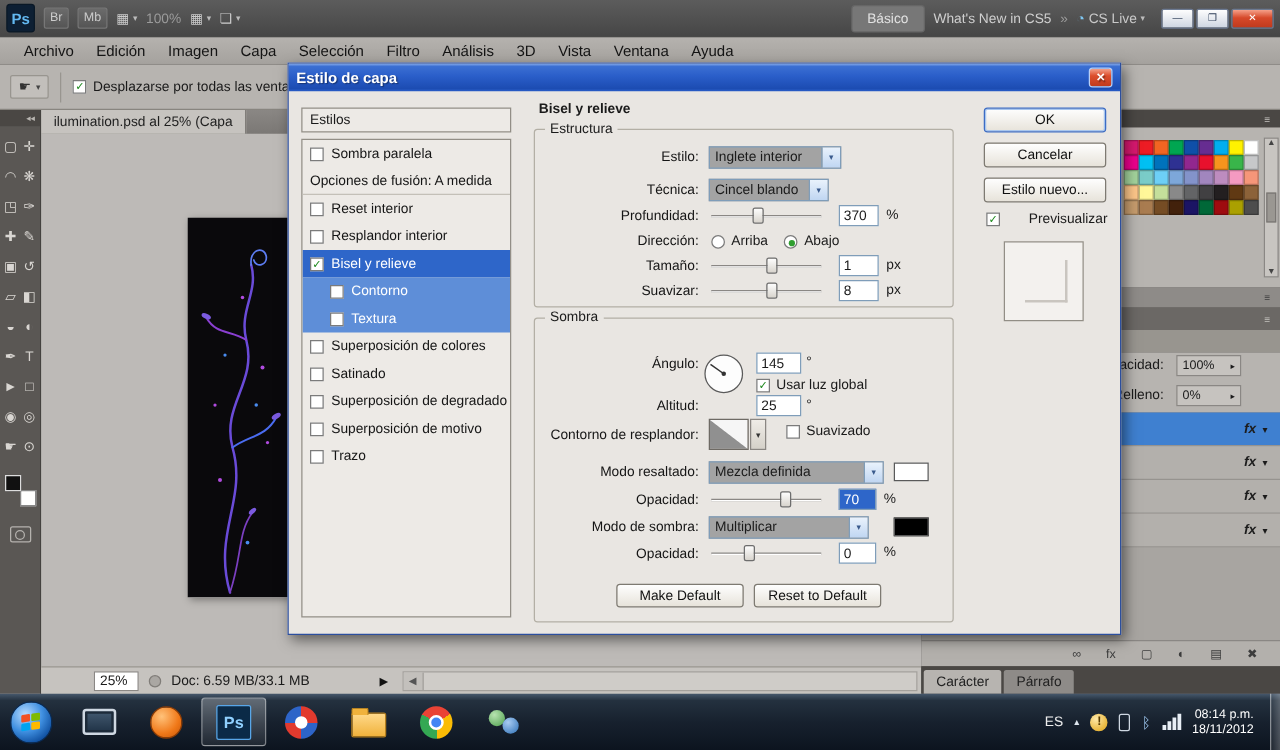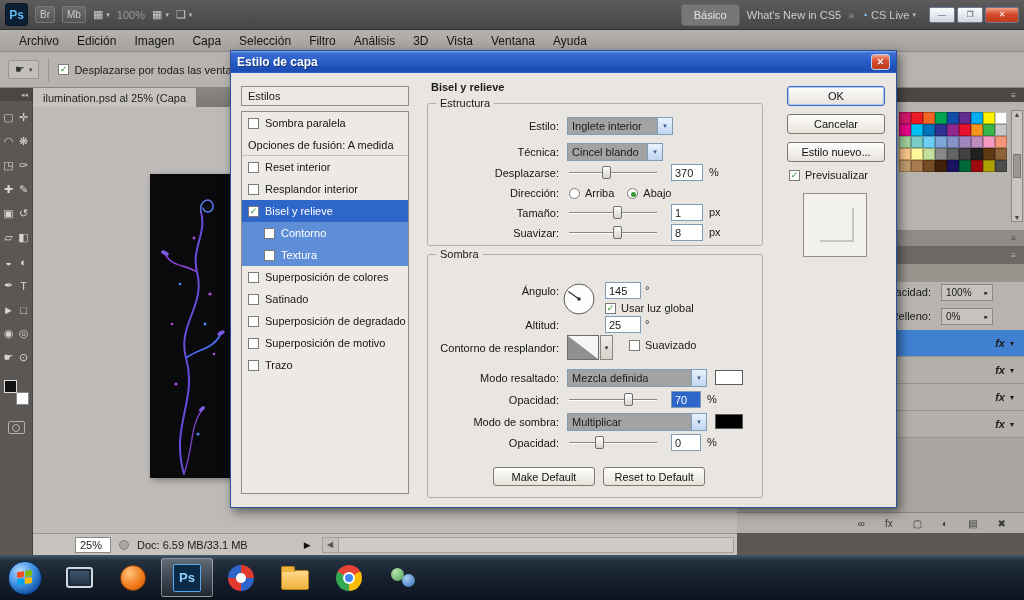--- a/index.html
+++ b/index.html
@@ -367,20 +367,24 @@
 
   </div>
   <div class="panel-icons">
     <span>∞</span>
       <span>fx</span>
       <span>▢</span>
       <span>◐</span>
       <span>▤</span>
       <span>✖</span>
   </div>
+  <div class="abs" style="left:0;top:445px;width:287px;height:22px;background:#4a4744;display:flex;align-items:flex-end;gap:2px;padding-left:2px">
+    <span class="ptab active">Carácter</span>
+      <span class="ptab">Párrafo</span>
+  </div>
 </div>
 
 <div id="dialog">
   <div class="dlg-title">
     <span>Estilo de capa</span>
     <span class="dlg-close">✕</span>
   </div>
 
   <div class="styles-box" style="top:35px;width:168px;height:20px;display:flex;align-items:center;padding-left:6px">
     <span>Estilos</span>
@@ -458,21 +462,21 @@
       <span class="val">Inglete interior</span>
       <span class="btn">▾</span>
     </div>
 
   <span class="flabel" style="left:200px;top:92px">Técnica:</span>
   <div class="dd" style="left:336px;top:92px;width:96px">
       <span class="val">Cincel blando</span>
       <span class="btn">▾</span>
     </div>
 
-  <span class="flabel" style="left:200px;top:113px">Desplazarse:</span>
+  <span class="flabel" style="left:200px;top:113px">Profundidad:</span>
   <div class="slider" style="left:338px;top:114px">
       <div class="track"></div>
       <div class="thumb" style="left:37%"></div>
     </div>
   <div class="vbox" style="left:440px;top:113px;width:32px">370</div>
   <span class="unit" style="left:478px;top:113px">%</span>
 
   <span class="flabel" style="left:200px;top:133px">Dirección:</span>
   <div class="abs" style="left:338px;top:133px;height:18px;display:flex;align-items:center;gap:5px">
     <span class="radio"></span>
@@ -533,41 +537,41 @@
 
   <span class="flabel" style="left:200px;top:340px">Opacidad:</span>
   <div class="slider" style="left:338px;top:341px">
       <div class="track"></div>
       <div class="thumb" style="left:62%"></div>
     </div>
   <div class="vbox sel" style="left:440px;top:340px;width:30px">70</div>
   <span class="unit" style="left:476px;top:340px">%</span>
 
   <span class="flabel" style="left:200px;top:362px">Modo de sombra:</span>
-  <div class="dd" style="left:336px;top:362px;width:140px">
+  <div class="dd" style="left:336px;top:362px;width:128px">
       <span class="val">Multiplicar</span>
       <span class="btn">▾</span>
     </div>
   <div class="swatch-box" style="left:484px;top:363px;background:#000000"></div>
 
   <span class="flabel" style="left:200px;top:383px">Opacidad:</span>
   <div class="slider" style="left:338px;top:384px">
       <div class="track"></div>
       <div class="thumb" style="left:30%"></div>
     </div>
   <div class="vbox" style="left:440px;top:383px;width:30px">0</div>
   <span class="unit" style="left:476px;top:383px">%</span>
 
   <div class="xpbtn" style="left:262px;top:416px;width:102px;height:19px">Make Default</div>
   <div class="xpbtn" style="left:372px;top:416px;width:102px;height:19px">Reset to Default</div>
 
   <div class="xpbtn focus" style="left:556px;top:35px;width:98px;height:20px">OK</div>
   <div class="xpbtn" style="left:556px;top:63px;width:98px;height:20px">Cancelar</div>
   <div class="xpbtn" style="left:556px;top:91px;width:98px;height:20px">Estilo nuevo...</div>
-  <div class="abs" style="left:558px;top:118px;display:flex;gap:5px;align-items:center">
+  <div class="abs" style="left:558px;top:118px;display:flex;gap:23px;align-items:center">
     <span class="cbx on"></span>
     <span>Previsualizar</span>
   </div>
   <div class="preview-box" style="left:572px;top:142px"></div>
 </div>
 
 <div id="taskbar">
   <div class="orb">
     <div class="flag">
       <div style="background: rgb(242, 80, 34);"></div>
@@ -607,13 +611,31 @@
         <div class="app-glyph"></div>
 
       </div>
 
       <div class="task-icon" data-kind="shared-users">
         <div class="app-glyph"></div>
 
       </div>
 
   </div>
+  <div class="tray">
+    <span class="txt">ES</span>
+    <span style="font-size:8px;color:#dfe7ef">▴</span>
+    <span class="badge">!</span>
+    <span class="phone"></span>
+    <span class="bt">ᛒ</span>
+    <span class="bars">
+        <div style="height:4px"></div>
+        <div style="height:7px"></div>
+        <div style="height:10px"></div>
+        <div style="height:13px"></div>
+      </span>
+    <div class="clock">
+      <div>08:14 p.m.</div>
+      <div>18/11/2012</div>
+    </div>
+    <div class="show-desktop"></div>
+  </div>
 </div>
 
 </body></html>

